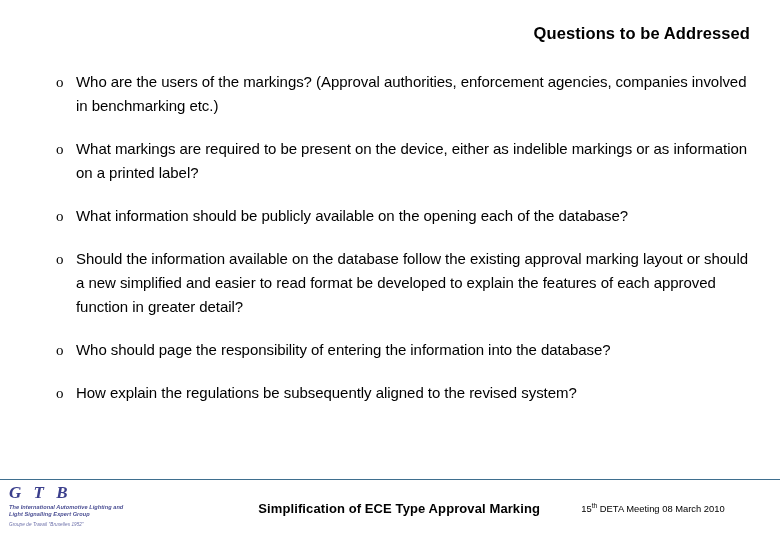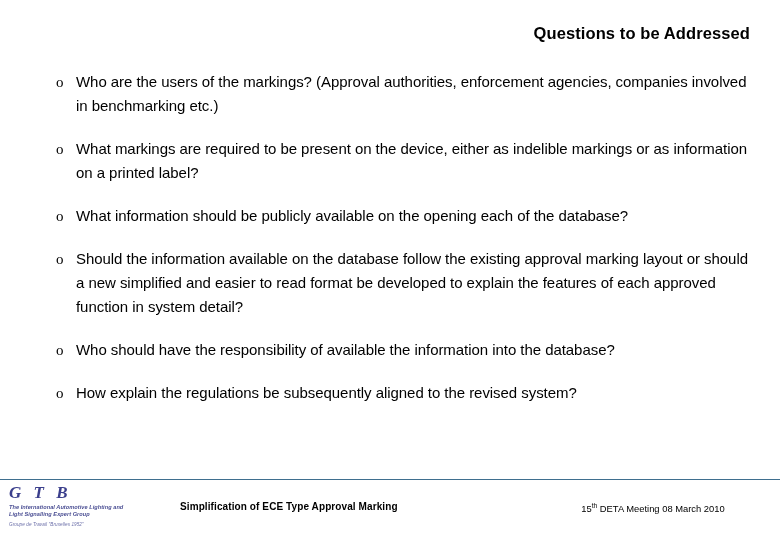--- a/index.html
+++ b/index.html
@@ -112,22 +112,22 @@
     color: #6a6ea8;
     letter-spacing: 0.1px;
     width: 118px;
   }
 
   .footer-center {
     position: absolute;
     left: 180px;
     top: 501px;
     width: 360px;
-    text-align: left;
-    font-size: 10px;
+    text-align: right;
+    font-size: 13px;
     font-weight: bold;
     color: #000000;
     letter-spacing: 0.1px;
   }
 
   .footer-right {
     position: absolute;
     left: 540px;
     top: 503px;
     width: 226px;
@@ -162,26 +162,26 @@
       <span class="bullet-text">What markings are required to be present on the device, either as indelible markings or as information on a printed label?</span>
     </div>
 
     <div class="bullet-row">
       <span class="bullet-marker">o</span>
       <span class="bullet-text">What information should be publicly available on the opening each of the database?</span>
     </div>
 
     <div class="bullet-row">
       <span class="bullet-marker">o</span>
-      <span class="bullet-text">Should the information available on the database follow the existing approval marking layout or should a new simplified and easier to read format be developed to explain the features of each approved function in system detail?</span>
-    </div>
-
-    <div class="bullet-row">
-      <span class="bullet-marker">o</span>
-      <span class="bullet-text">Who should have the responsibility of available the information into the database?</span>
+      <span class="bullet-text">Should the information available on the database follow the existing approval marking layout or should a new simplified and easier to read format be developed to explain the features of each approved function in greater detail?</span>
+    </div>
+
+    <div class="bullet-row">
+      <span class="bullet-marker">o</span>
+      <span class="bullet-text">Who should page the responsibility of entering the information into the database?</span>
     </div>
 
     <div class="bullet-row">
       <span class="bullet-marker">o</span>
       <span class="bullet-text">How explain the regulations be subsequently aligned to the revised system?</span>
     </div>
 
   </div>
 
   <div class="footer-rule"></div>

